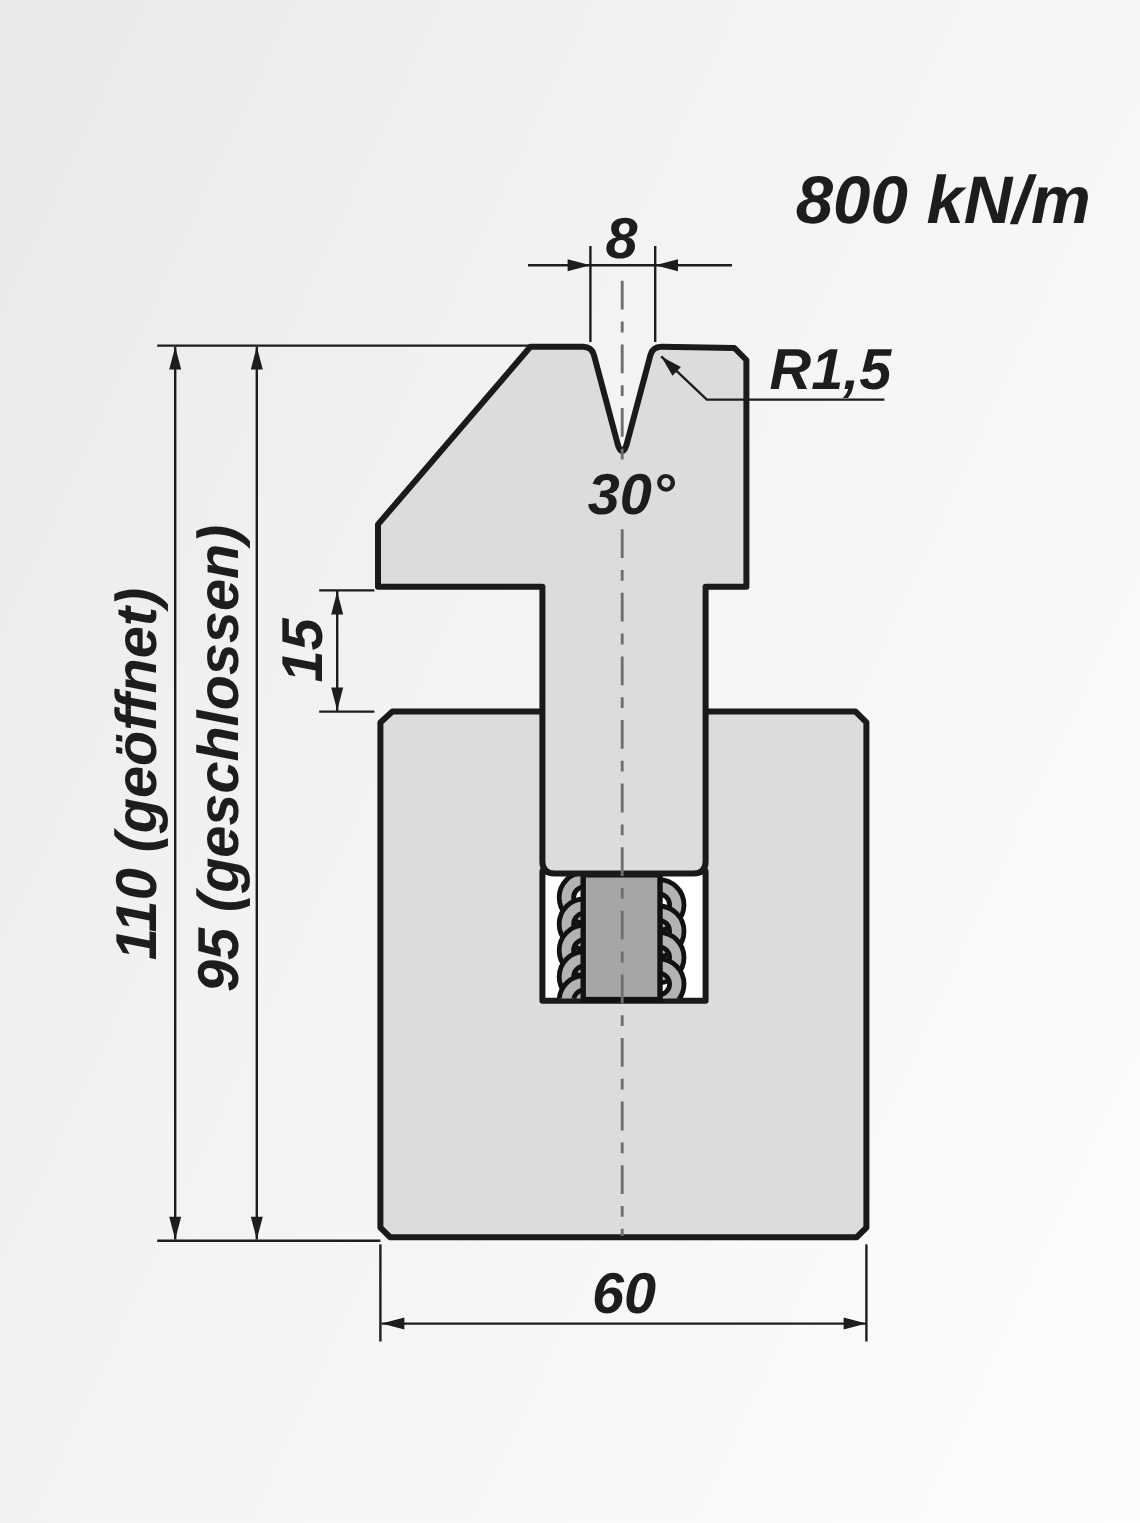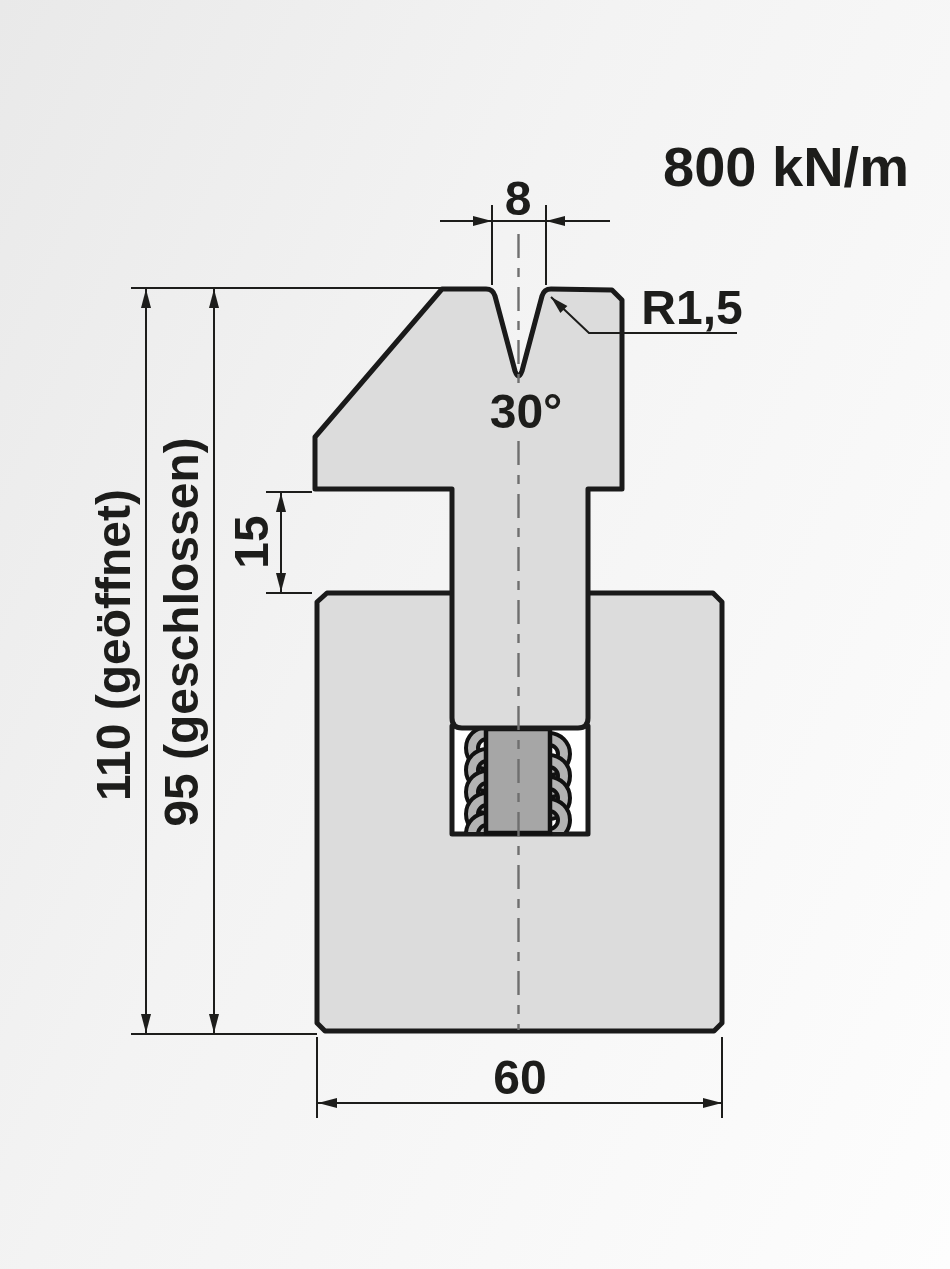--- a/index.html
+++ b/index.html
@@ -1,21 +1,21 @@
 <!DOCTYPE html>
 <html><head>
 <meta charset="utf-8">
 <style>
   html,body{margin:0;padding:0;}
   body{
     width:950px;height:1269px;overflow:hidden;
     font-family:"Liberation Sans", sans-serif;
     background:linear-gradient(115deg,#e9e9e9 0%,#f3f3f3 40%,#fdfdfd 100%);
   }
-  .stage{position:relative;width:950px;height:1269px;}
+  .stage{position:relative;width:950px;height:1269px;font-style:italic;}
   svg{display:block;}
   text{
     font-family:"Liberation Sans", sans-serif;
     font-weight:700;
     fill:#1d1d1b;
   }
   .dim-text{font-size:48px;}
   .rating-text{font-size:56px;}
 </style>
 </head>

